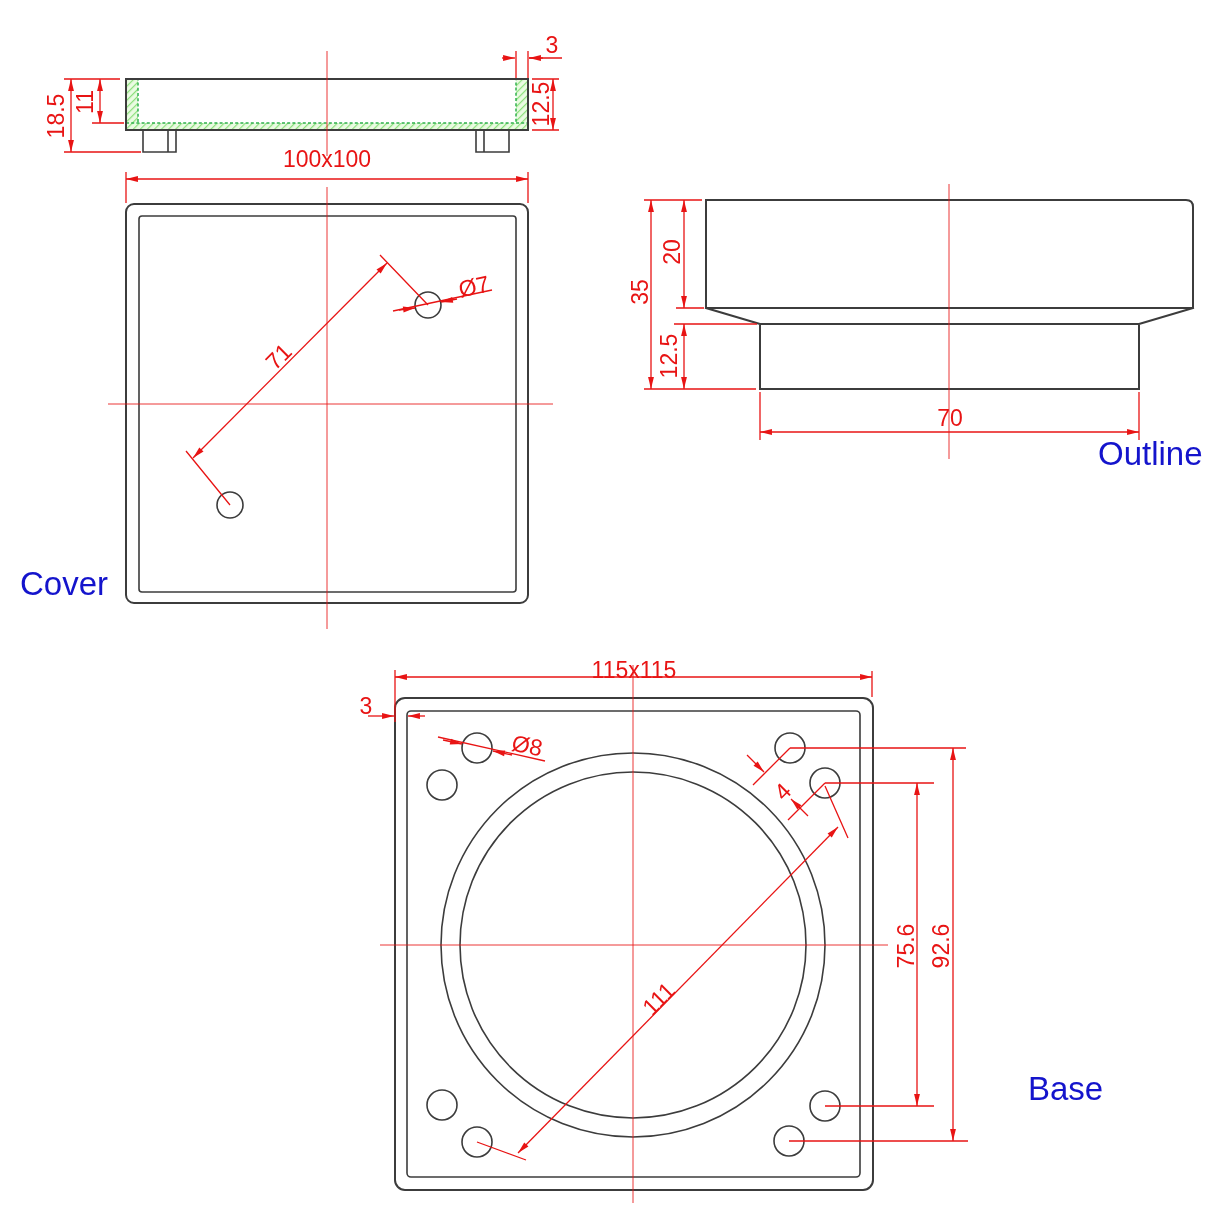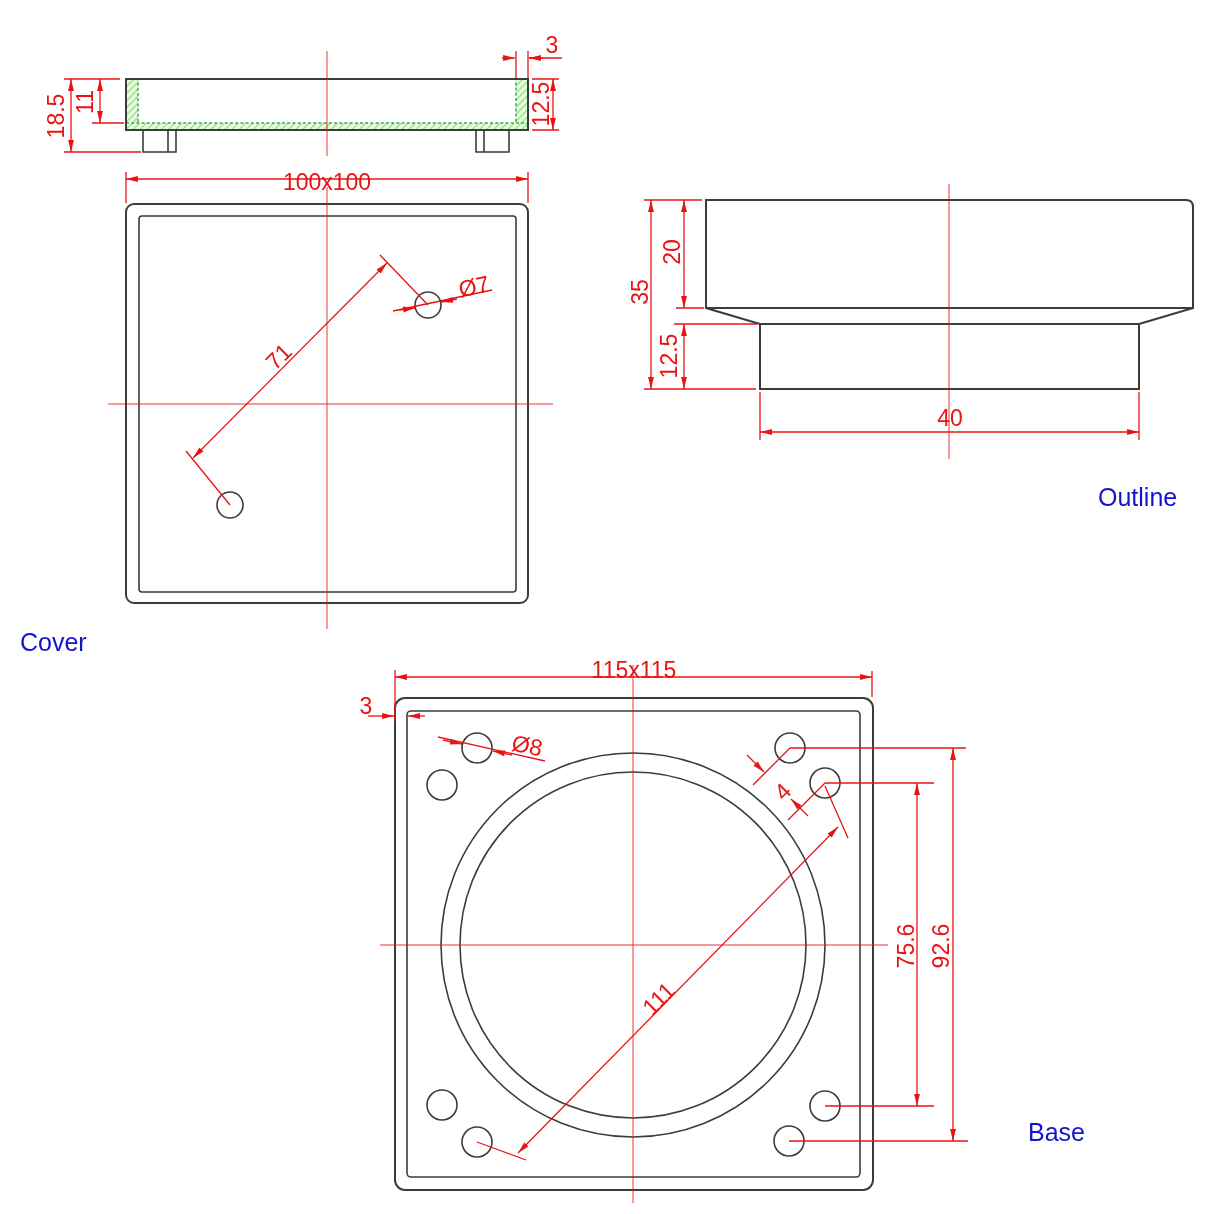--- a/index.html
+++ b/index.html
@@ -20,21 +20,21 @@
   .cl{stroke:var(--dimension);stroke-width:1;fill:none;opacity:.85;}
   .dl{marker-start:url(#arr);marker-end:url(#arr);}
   .de{marker-end:url(#arr);}
   .hatchrect{fill:url(#hatch);stroke:var(--hatch-stroke);stroke-width:1.5;stroke-dasharray:3 2.2;}
   .dimtext{position:absolute;color:var(--dimension);font-size:23px;white-space:nowrap;
            transform:translate(-50%,-50%);line-height:1;}
   .r90{transform:translate(-50%,-50%) rotate(-90deg);}
   .r45{transform:translate(-50%,-50%) rotate(-45deg);}
   .rp12{transform:translate(-50%,-50%) rotate(12deg);}
   .rm12{transform:translate(-50%,-50%) rotate(-12deg);}
-  .viewlabel{position:absolute;color:var(--label);font-size:25px;white-space:nowrap;line-height:1;margin-top:48px;}
+  .viewlabel{position:absolute;color:var(--label);font-size:33px;white-space:nowrap;line-height:1;}
 </style>
 </head>
 <body>
 
 <div id="canvas">
 
   <svg id="drawing" width="1214" height="1214" viewBox="0 0 1214 1214">
     <defs>
       <pattern id="hatch" patternUnits="userSpaceOnUse" width="5" height="5" patternTransform="rotate(45)">
         <rect width="5" height="5" style="fill:var(--hatch-fill)"></rect>
@@ -115,34 +115,34 @@
       <path class="dim dl" d="M917,783 V1106"></path>
       <path class="dim dl" d="M953,748 V1141"></path>
     </g>
   </svg>
 
   <div class="dimtext r90" style="left:56px;top:116px">18.5</div>
   <div class="dimtext r90" style="left:85px;top:102px">11</div>
   <div class="dimtext" style="left:552px;top:45px">3</div>
   <div class="dimtext r90" style="left:541px;top:104px">12.5</div>
 
-  <div class="dimtext" style="left:327px;top:182px">100x100</div>
+  <div class="dimtext" style="left:327px;top:159px">100x100</div>
   <div class="dimtext r45" style="left:279px;top:357px">71</div>
   <div class="dimtext rm12" style="left:474px;top:287px">Ø7</div>
 
   <div class="dimtext r90" style="left:640px;top:292px">35</div>
   <div class="dimtext r90" style="left:672px;top:252px">20</div>
   <div class="dimtext r90" style="left:669px;top:356px">12.5</div>
-  <div class="dimtext" style="left:950px;top:418px">40</div>
+  <div class="dimtext" style="left:950px;top:418px">70</div>
 
   <div class="dimtext" style="left:634px;top:670px">115x115</div>
   <div class="dimtext" style="left:366px;top:706px">3</div>
   <div class="dimtext rp12" style="left:527px;top:746px">Ø8</div>
   <div class="dimtext r45" style="left:783px;top:792px">4</div>
   <div class="dimtext r45" style="left:659px;top:999px">111</div>
   <div class="dimtext r90" style="left:906px;top:946px">75.6</div>
   <div class="dimtext r90" style="left:941px;top:946px">92.6</div>
 
-  <div class="viewlabel" style="left:20px;top:582px">Cover</div>
+  <div class="viewlabel" style="left:20px;top:567px">Cover</div>
   <div class="viewlabel" style="left:1098px;top:437px">Outline</div>
   <div class="viewlabel" style="left:1028px;top:1072px">Base</div>
 
 </div>
 
 </body></html>

